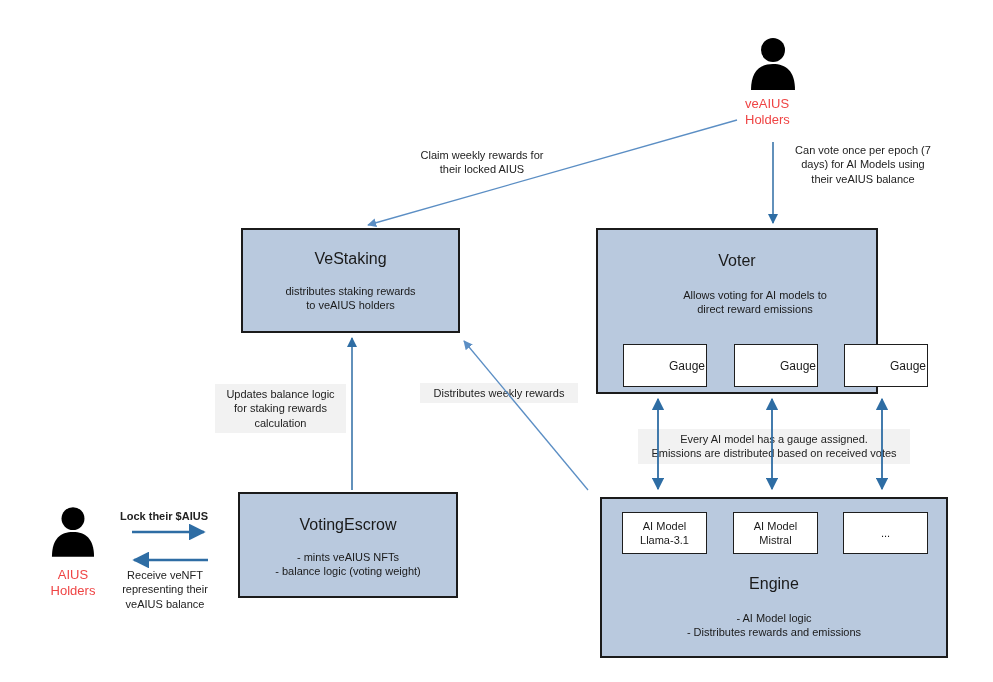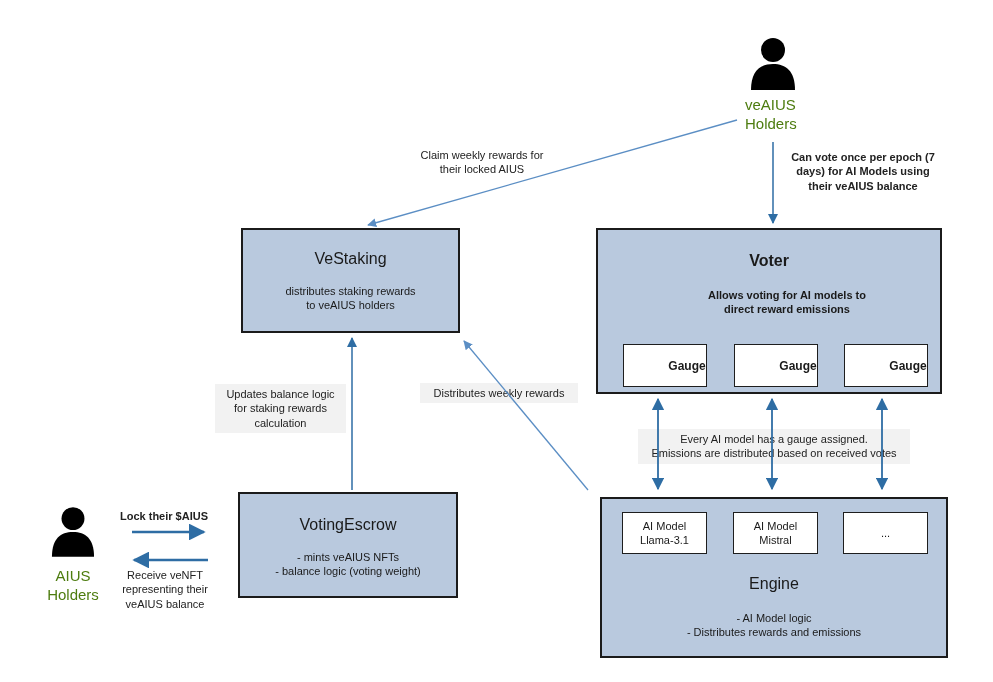--- a/index.html
+++ b/index.html
@@ -36,34 +36,34 @@
   }
   .gauge-box{font-size:12px;padding-left:44px;}
   .model-box{font-size:11px;line-height:1.3;}
   .lbl{
     position:absolute;font-size:11px;line-height:1.3;text-align:center;
     white-space:pre-line;color:#222;box-sizing:border-box;
   }
   .lbl-bg{background:var(--label-bg);padding:3px 4px;}
   .actor-icon{position:absolute;}
   .actor-icon path,.actor-icon circle{fill:var(--actor);}
-  .actor-name{position:absolute;font-size:15px;line-height:1.25;white-space:pre-line;color:#4d7c0f;}
+  .actor-name{position:absolute;font-size:13px;line-height:1.25;white-space:pre-line;color:#ef4444;}
 </style>
 </head>
 <body>
 
 <div id="canvas">
 
   <div class="node" style="left:241px;top:228px;width:219px;height:105px;">
     <div class="tc node-title" style="top:20px;">VeStaking</div>
     <div class="tc node-body" style="top:54px;">distributes staking rewards
 to veAIUS holders</div>
   </div>
 
-  <div class="node" style="left:596px;top:228px;width:346px;height:166px;font-weight:bold;">
+  <div class="node" style="left:596px;top:228px;width:282px;height:166px;">
     <div class="tc node-title" style="top:22px;">Voter</div>
     <div class="tc node-body" style="top:58px;padding-left:36px;">Allows voting for AI models to
 direct reward emissions</div>
     <div class="inner-box gauge-box" style="left:25px;top:114px;width:84px;height:43px;">Gauge</div>
     <div class="inner-box gauge-box" style="left:136px;top:114px;width:84px;height:43px;">Gauge</div>
     <div class="inner-box gauge-box" style="left:246px;top:114px;width:84px;height:43px;">Gauge</div>
   </div>
 
   <div class="node" style="left:238px;top:492px;width:220px;height:106px;">
     <div class="tc node-title" style="top:22px;">VotingEscrow</div>
@@ -91,21 +91,21 @@
 
   <svg class="actor-icon" style="left:51px;top:506px;" width="44" height="52" viewBox="0 0 46 52">
     <circle cx="23" cy="12" r="12"></circle>
     <path d="M1 52 C1 33 10 26 23 26 C36 26 45 33 45 52 Z"></path>
   </svg>
   <div class="actor-name" style="left:38px;top:567px;width:70px;text-align:center;">AIUS
 Holders</div>
 
   <div class="lbl" style="left:397px;top:148px;width:170px;">Claim weekly rewards for
 their locked AIUS</div>
-  <div class="lbl" style="left:783px;top:150px;width:160px;font-weight:bold;">Can vote once per epoch (7
+  <div class="lbl" style="left:783px;top:143px;width:160px;">Can vote once per epoch (7
 days) for AI Models using
 their veAIUS balance</div>
   <div class="lbl lbl-bg" style="left:420px;top:383px;width:158px;">Distributes weekly rewards</div>
   <div class="lbl lbl-bg" style="left:215px;top:384px;width:131px;">Updates balance logic
 for staking rewards
 calculation</div>
   <div class="lbl lbl-bg" style="left:638px;top:429px;width:272px;">Every AI model has a gauge assigned.
 Emissions are distributed based on received votes</div>
   <div class="lbl" style="left:112px;top:509px;width:104px;font-weight:bold;">Lock their $AIUS</div>
   <div class="lbl" style="left:107px;top:568px;width:116px;">Receive veNFT

